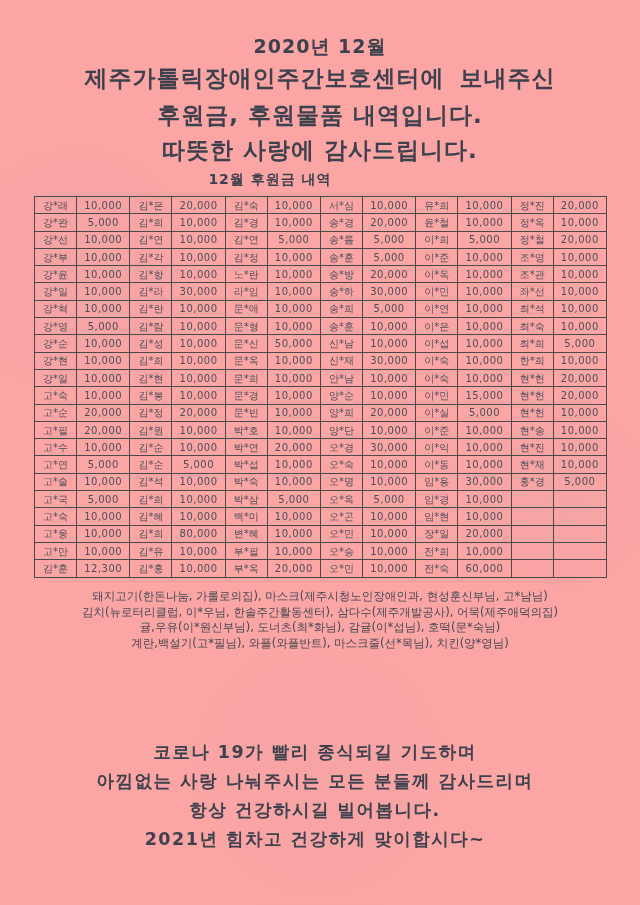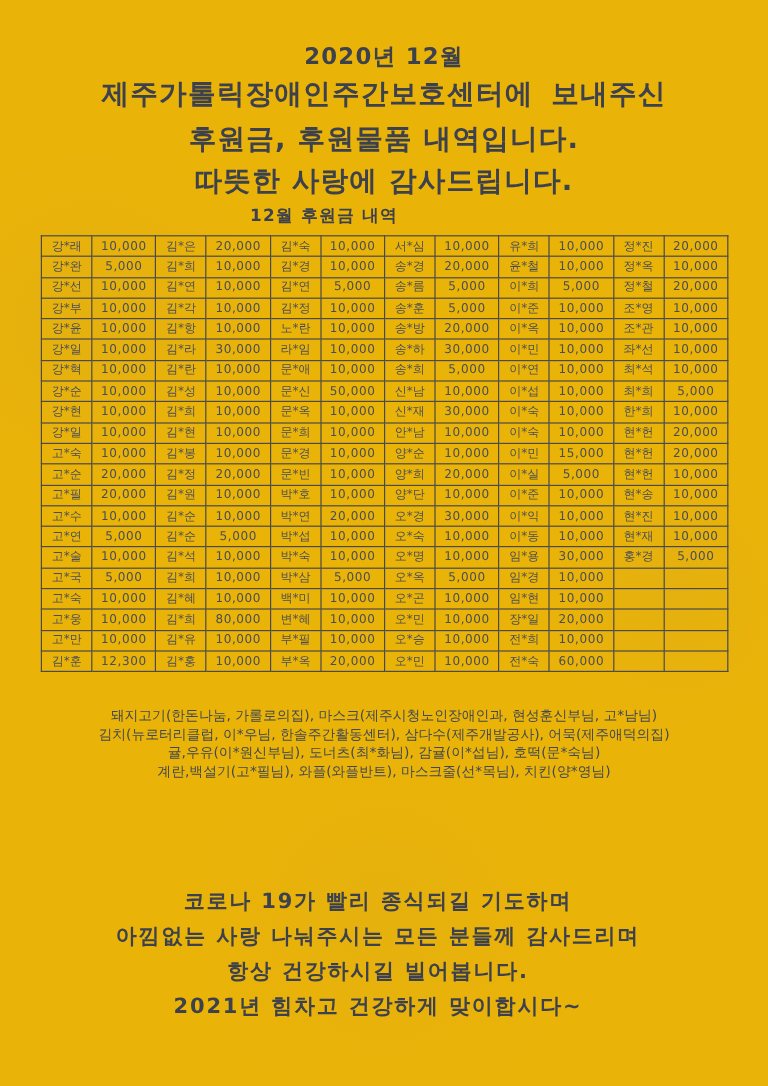--- a/index.html
+++ b/index.html
@@ -4,21 +4,21 @@
 <style>
   html,body{margin:0;padding:0;}
   body{
     background:#e8e8e8;
     font-family:"DejaVu Sans", sans-serif;
   }
   .page{
     position:relative;
     width:640px;height:905px;
     margin:0 auto;
-    background:#eab308;
+    background:#fca5a5;
     color:#3d424c;
     overflow:hidden;
     box-shadow:0 0 6px rgba(0,0,0,.15);
   }
   
   .page::before{
     content:"";position:absolute;inset:0;pointer-events:none;
     background:
       radial-gradient(circle at 12% 30%, rgba(120,130,140,.05), transparent 18%),
       radial-gradient(circle at 88% 55%, rgba(120,130,140,.05), transparent 15%),
@@ -181,20 +181,34 @@
           <td class="c-name">문*애</td>
           <td class="c-amt">10,000</td>
           <td class="c-name">송*희</td>
           <td class="c-amt">5,000</td>
           <td class="c-name">이*연</td>
           <td class="c-amt">10,000</td>
           <td class="c-name">최*석</td>
           <td class="c-amt">10,000</td>
         </tr>
         <tr>
+          <td class="c-name">강*영</td>
+          <td class="c-amt">5,000</td>
+          <td class="c-name">김*람</td>
+          <td class="c-amt">10,000</td>
+          <td class="c-name">문*형</td>
+          <td class="c-amt">10,000</td>
+          <td class="c-name">송*훈</td>
+          <td class="c-amt">10,000</td>
+          <td class="c-name">이*은</td>
+          <td class="c-amt">10,000</td>
+          <td class="c-name">최*숙</td>
+          <td class="c-amt">10,000</td>
+        </tr>
+        <tr>
           <td class="c-name">강*순</td>
           <td class="c-amt">10,000</td>
           <td class="c-name">김*성</td>
           <td class="c-amt">10,000</td>
           <td class="c-name">문*신</td>
           <td class="c-amt">50,000</td>
           <td class="c-name">신*남</td>
           <td class="c-amt">10,000</td>
           <td class="c-name">이*섭</td>
           <td class="c-amt">10,000</td>

